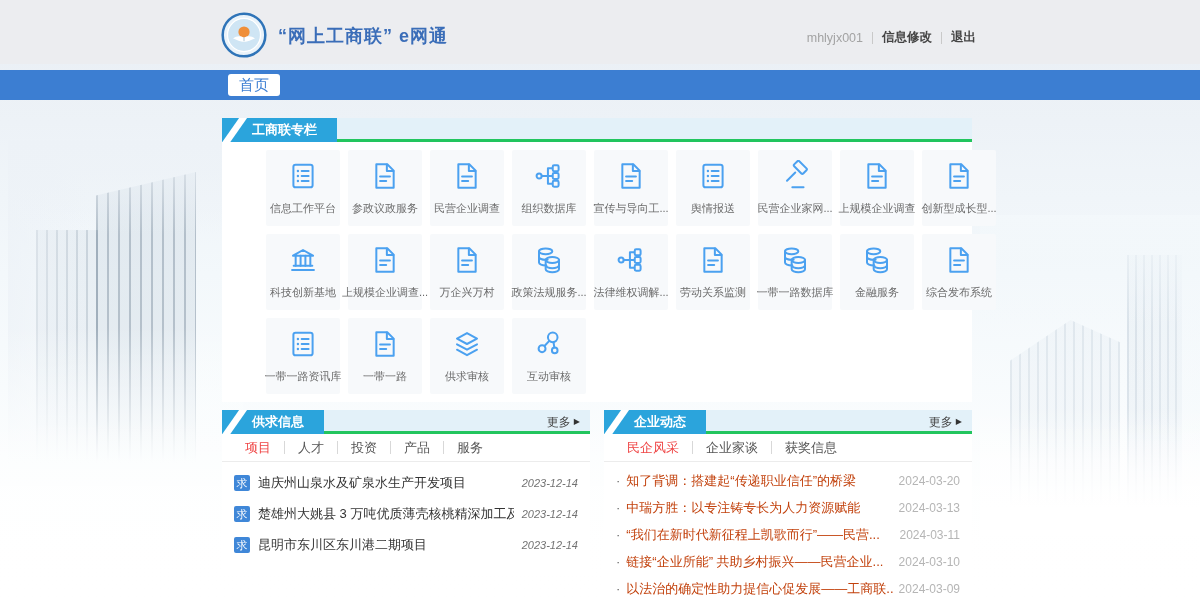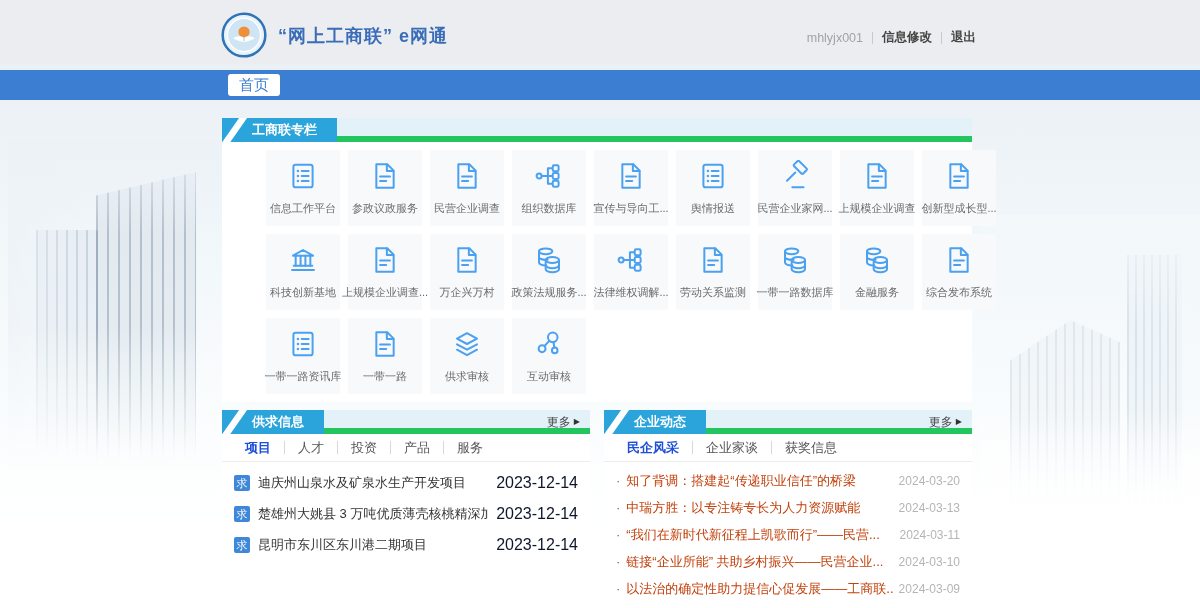--- a/index.html
+++ b/index.html
@@ -41,21 +41,21 @@
   .user-sep { width:1px; height:12px; background:#c9c9c9; margin:0 9px; }
   .user-link { color:#444; font-weight:bold; cursor:pointer; }
 
   
   .nav { position:absolute; top:70px; left:0; width:100%; height:30px; background:#3c7ed2; z-index:2; }
   .nav-home { position:absolute; left:228px; top:4px; height:22px; line-height:22px; background:#fff;
               color:#3c7ed2; font-size:15px; padding:0 11px; border-radius:3px; cursor:pointer; }
 
   
   .panel { position:absolute; background:#fff; z-index:2; }
-  .panel-head { position:relative; height:24px; background:#e3f1f9; border-bottom:6px solid #22c55e; }
+  .panel-head { position:relative; height:24px; background:#e3f1f9; border-bottom:3px solid #22c55e; }
   .panel-tab { position:relative; display:inline-block; height:24px; line-height:24px; background:#2ba4dc;
                color:#fff; font-size:13px; font-weight:bold; padding:0 20px 0 30px; overflow:hidden; }
   .panel-tab::before { content:""; position:absolute; left:8px; top:-4px; width:8px; height:34px;
                background:#fff; transform:skewX(-35deg); }
   .more { position:absolute; right:10px; top:0; height:24px; line-height:24px; font-size:12px;
           color:#444; cursor:pointer; display:flex; align-items:center; gap:3px; }
   .more-arrow { font-size:8px; color:#333; }
 
   .panel-special { left:222px; top:118px; width:750px; height:284px; }
   .special-grid { position:absolute; left:8px; top:32px; display:grid;
@@ -66,28 +66,28 @@
   .card .ic svg { width:32px; height:32px; }
   .card .ic svg * { stroke:#4ba1f0; fill:none; stroke-width:1.5; stroke-linecap:round; stroke-linejoin:round; }
   .card .ic svg .f { fill:#4ba1f0; stroke:none; }
   .card .lbl { font-size:11px; color:#6b6b6b; white-space:nowrap; }
 
   .panel-supply { left:222px; top:410px; width:368px; height:164px; }
   .panel-news   { left:604px; top:410px; width:368px; height:198px; }
   .tabs-row { height:28px; border-bottom:1px solid #ececec; display:flex; align-items:center; padding-left:10px; }
   .tab { font-size:13px; color:#555; line-height:13px; padding:0 13px; border-right:1px solid #d8d8d8; cursor:pointer; }
   .tab:last-child { border-right:none; }
-  .tab.active { color:#1d4ed8; font-weight:bold; }
+  .tab.active { color:#ef4444; font-weight:normal; }
 
   .list { padding:5px 12px 0 12px; }
   .s-item { display:flex; align-items:center; height:31px; gap:8px; }
   .badge { flex:none; width:16px; height:16px; background:#3f87d8; color:#fff; font-size:11px;
            line-height:16px; text-align:center; border-radius:2px; }
   .s-title { flex:1; font-size:13px; color:#333; white-space:nowrap; overflow:hidden; cursor:pointer; }
-  .s-date { flex:none; font-size:16px; color:#0f172a; }
+  .s-date { flex:none; font-size:11px; color:#737373;font-style:italic; }
 
   .n-item { display:flex; align-items:center; height:27px; gap:6px; }
   .n-bullet { color:#666; font-size:13px; }
   .n-title { flex:1; font-size:13px; color:#c2410c; white-space:nowrap; overflow:hidden; cursor:pointer; }
   .n-date { flex:none; font-size:12px; color:#b5b5b5; }
 </style>
 </head>
 <body>
 
 <div class="page">

